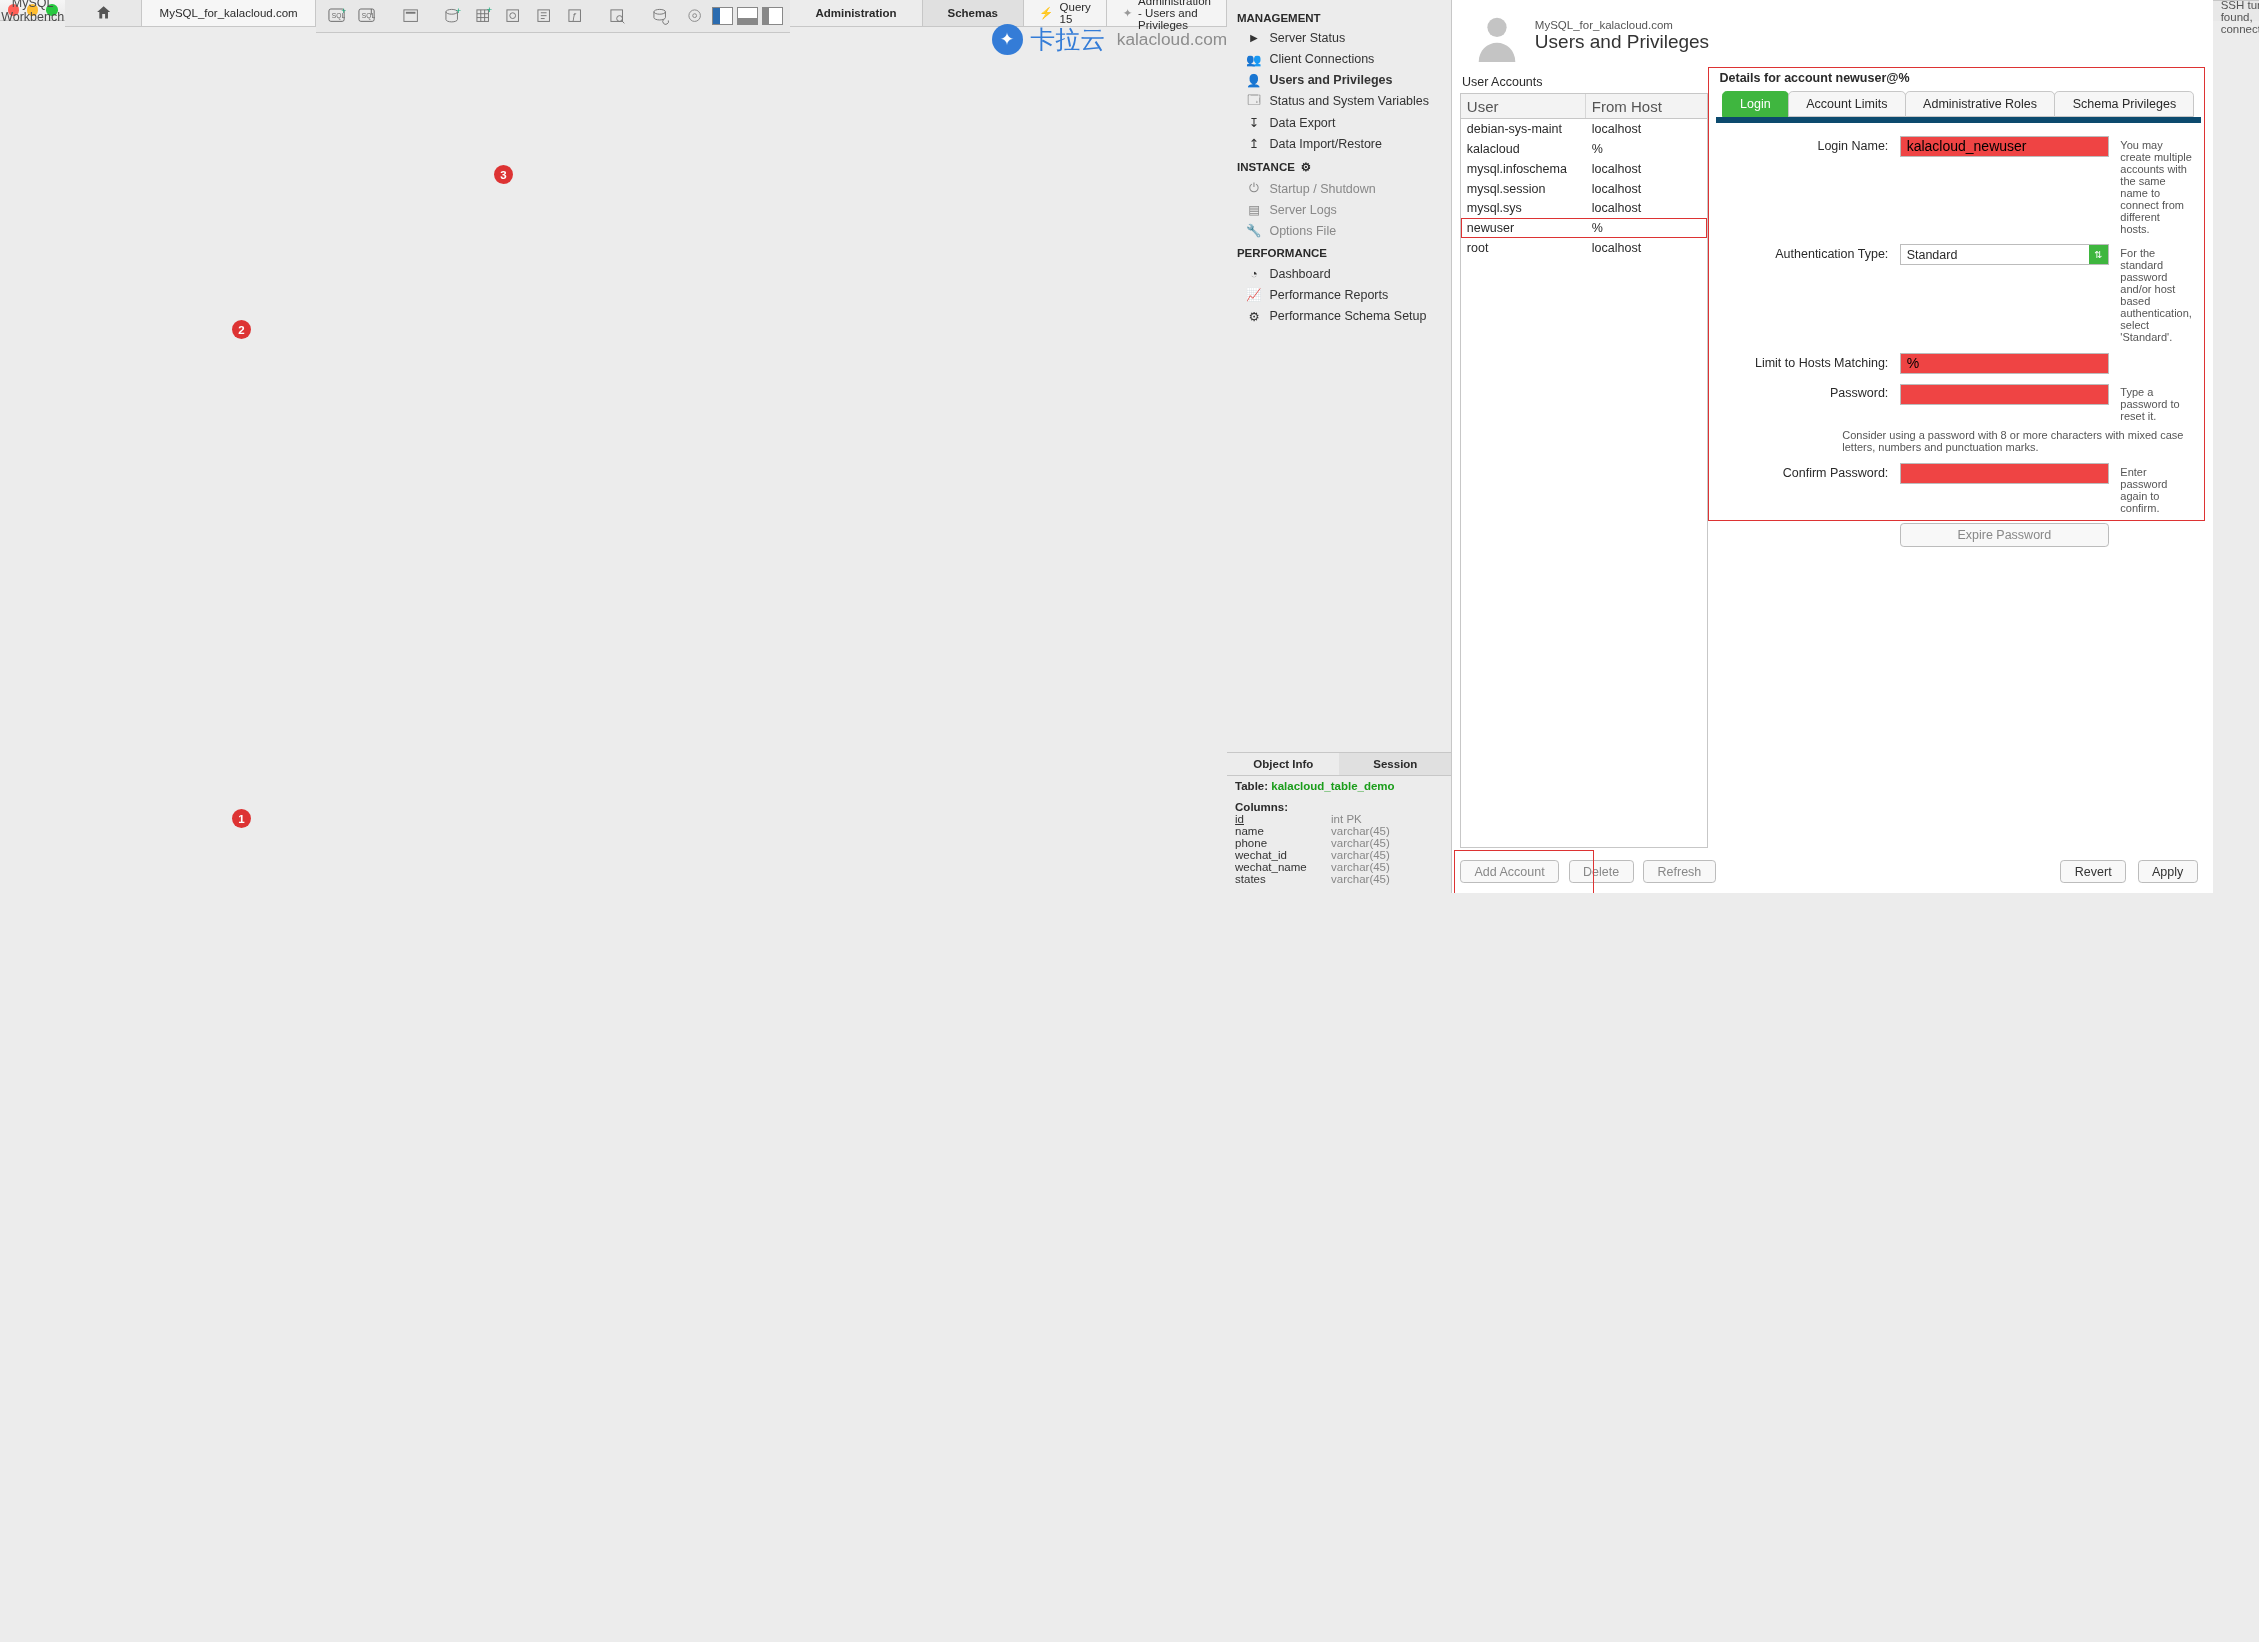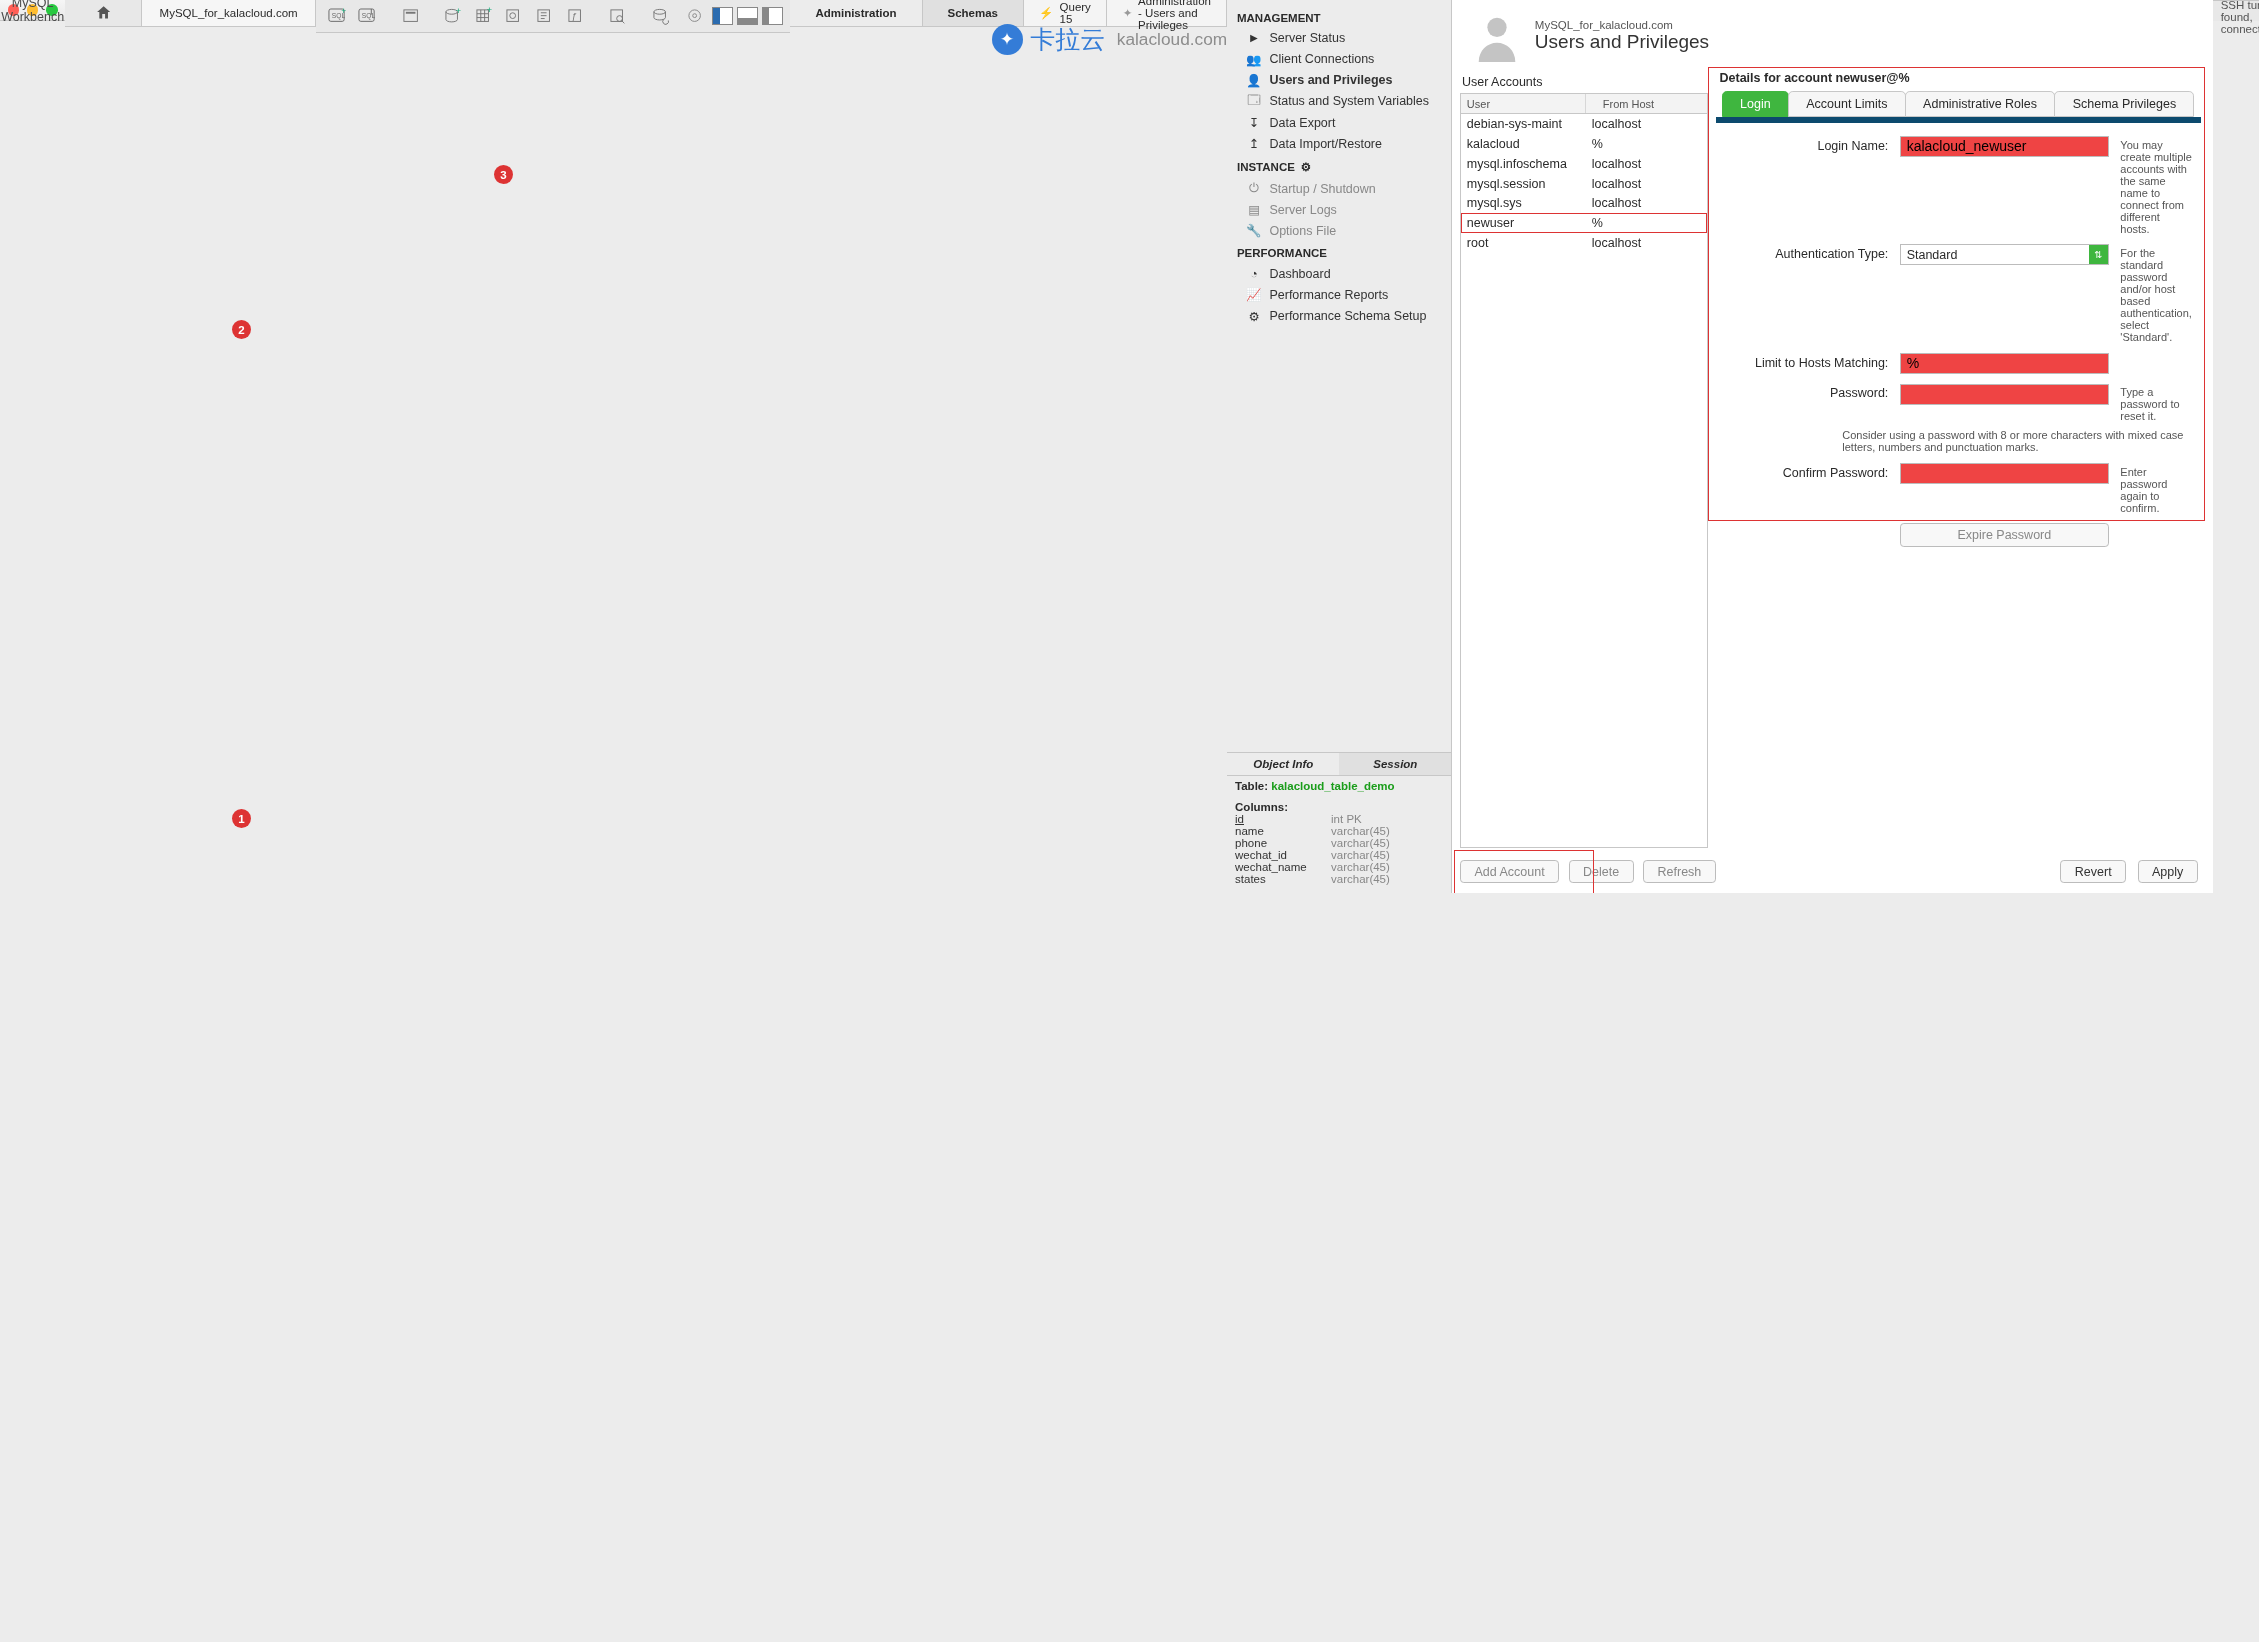--- a/index.html
+++ b/index.html
@@ -47,21 +47,21 @@
 
 .sidebar { width: 225px; background:#ececec; display:flex; flex-direction:column; border-right:1px solid #c7c7c7; }
 .nav-panel { padding: 5.8px 0 3.8px; overflow:auto; }
 .nav-h { font-size:11.5px; font-weight:bold; padding: 5.8px 9.6px 3.8px; color:#2a2a2a; display:flex; align-items:center; gap:5.8px; }
 .nav-item { display:flex; align-items:center; gap:7.7px; padding: 2.9px 9.6px 2.9px 19px; font-size:12.5px; color:#333; cursor:default; }
 .nav-item.bold { font-weight:bold; }
 .nav-item.dim { color:#888; }
 .nav-item .ic { width:15.4px; height:15.4px; display:flex; align-items:center; justify-content:center; }
 
 .sidebar-lower-tabs { display:flex; border-top:1px solid #c7c7c7; border-bottom:1px solid #c7c7c7; }
-.sltab { flex:1; text-align:center; padding:4.8px 0; font-size:11.5px; font-weight:bold; background:#e0e0e0;font-style:italic; }
+.sltab { flex:1; text-align:center; padding:4.8px 0; font-size:11.5px; font-weight:bold; background:#e0e0e0; }
 .sltab.active { background:#ececec; }
 .objectinfo { padding:3.8px 7.7px 7.7px; font-size:11.5px; }
 .objectinfo .title { font-weight:bold; }
 .objectinfo .tname { color:#1a9d1a; font-weight:bold; }
 .objectinfo .cols { margin-top:9.6px; }
 .objectinfo .col-row { display:flex; }
 .objectinfo .cn { width:96px; color:#333; }
 .objectinfo .cn.pk { text-decoration: underline; }
 .objectinfo .ct { color:#888; }
 
@@ -73,21 +73,21 @@
 .avatar { width:52px; height:52px; }
 .page-head .texts .crumb { font-size:11.5px; color:#555; }
 .page-head .texts .ttl { font-size:19px; color:#333; }
 
 .content-body { flex:1; display:flex; min-height:0; padding: 3.8px 11.5px 3.8px 7.7px; gap:7.7px; }
 
 
 .ua-panel { width:248px; display:flex; flex-direction:column; }
 .ua-label { font-size:12.5px; padding:3.8px 1.9px; }
 .ua-grid { flex:1; border:1px solid #c7c7c7; background:#fff; display:flex; flex-direction:column; min-height:0; }
-.ua-head { display:flex; background:#f3f3f3; border-bottom:1px solid #c7c7c7; font-size:11px; color:#555;gap:11px; }
+.ua-head { display:flex; background:#f3f3f3; border-bottom:1px solid #c7c7c7; font-size:15px; color:#555; }
 .ua-head .c1 { width:125px; padding:3.8px 5.8px; border-right:1px solid #d7d7d7; }
 .ua-head .c2 { flex:1; padding:3.8px 5.8px; }
 .ua-rows { flex:1; overflow:auto; }
 .ua-row { display:flex; font-size:12.5px; padding:1.9px 0; }
 .ua-row .c1 { width:125px; padding:1px 5.8px; }
 .ua-row .c2 { flex:1; padding:1px 5.8px; }
 .ua-row.hl { outline:1.9px solid #d33; outline-offset:-1.9px; }
 
 
 .details { flex:1; display:flex; flex-direction:column; position:relative; }

